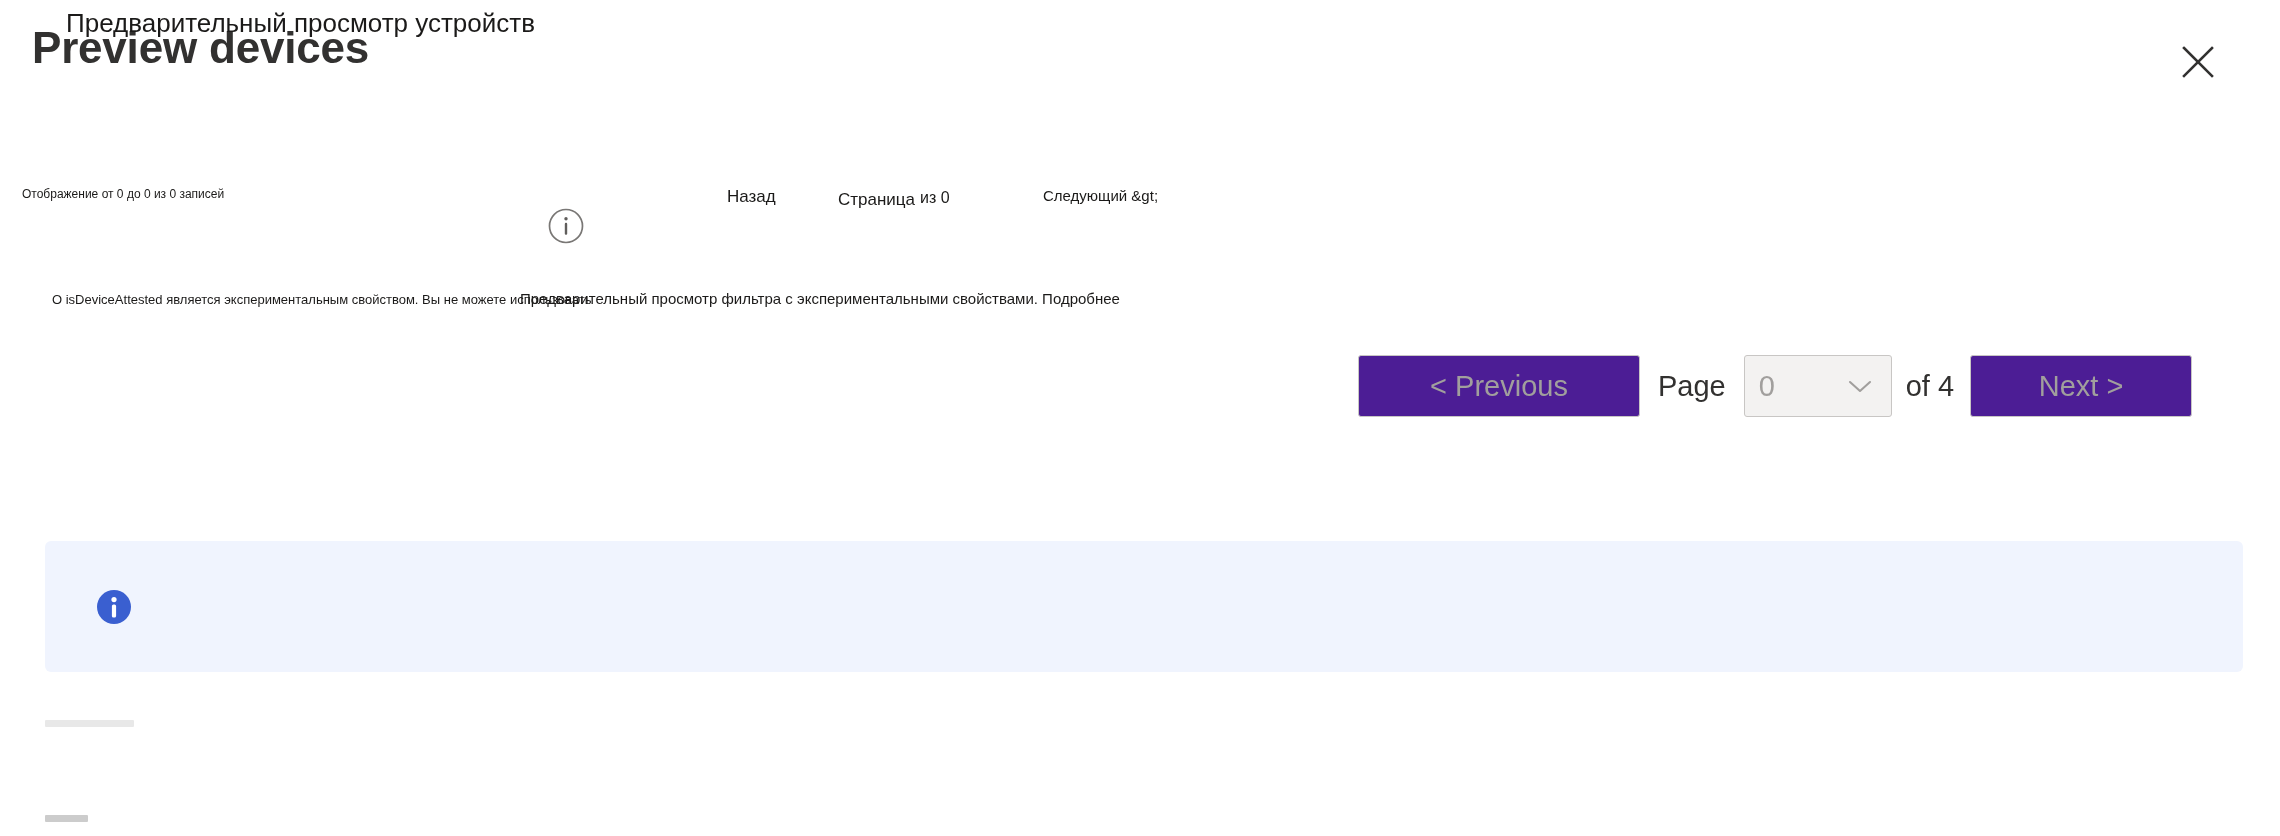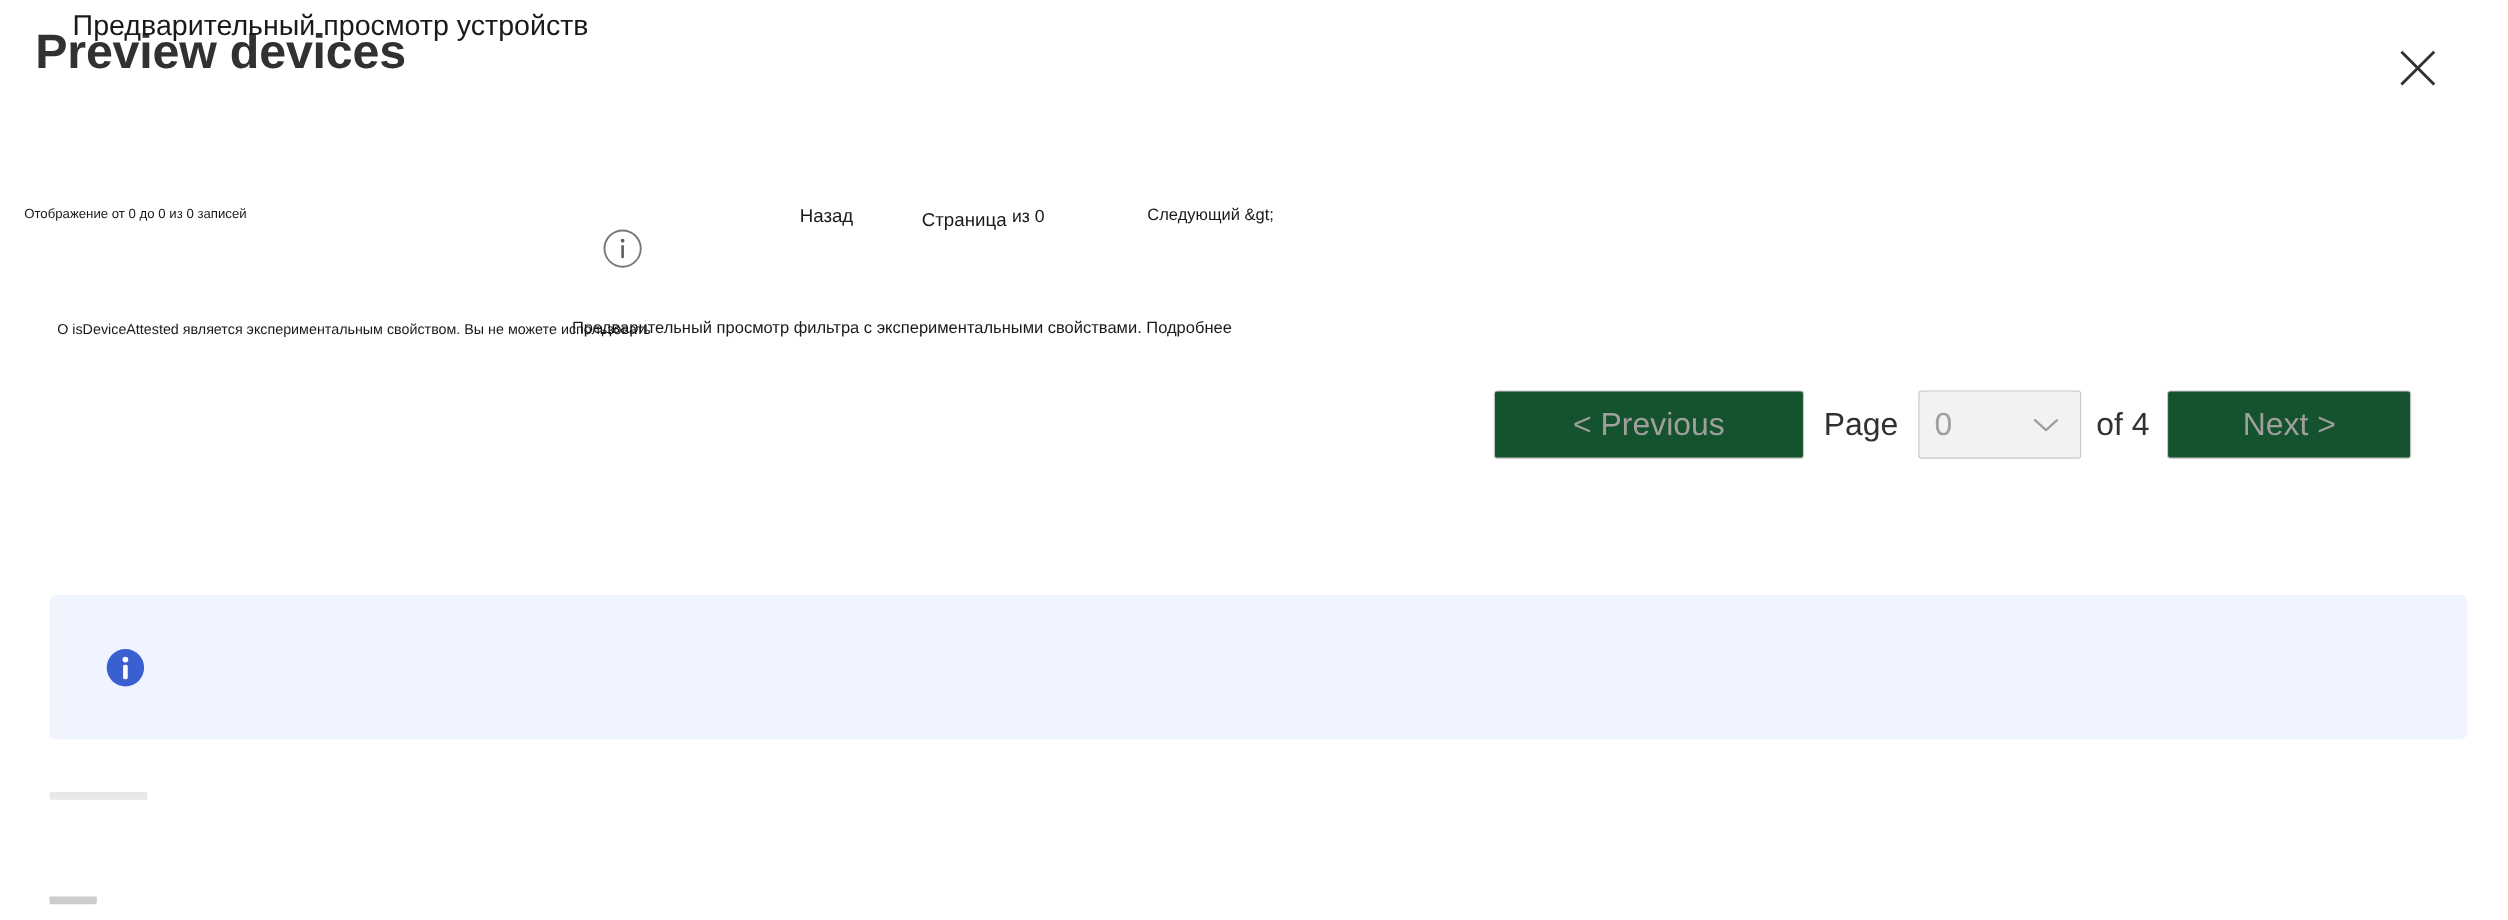--- a/index.html
+++ b/index.html
@@ -148,21 +148,21 @@
     left: 1358px;
     top: 355px;
     height: 62px;
     display: flex;
     align-items: center;
   }
   .pg-btn {
     height: 62px;
     min-width: 282px;
     box-sizing: border-box;
-    background: #14532d;
+    background: #4c1d95;
     border: 1px solid #c8c6c4;
     border-radius: 3px;
     color: #a19f9d;
     font-size: 29px;
     font-family: "Liberation Sans", sans-serif;
     display: flex;
     align-items: center;
     justify-content: center;
     cursor: default;
     padding: 0 18px;

